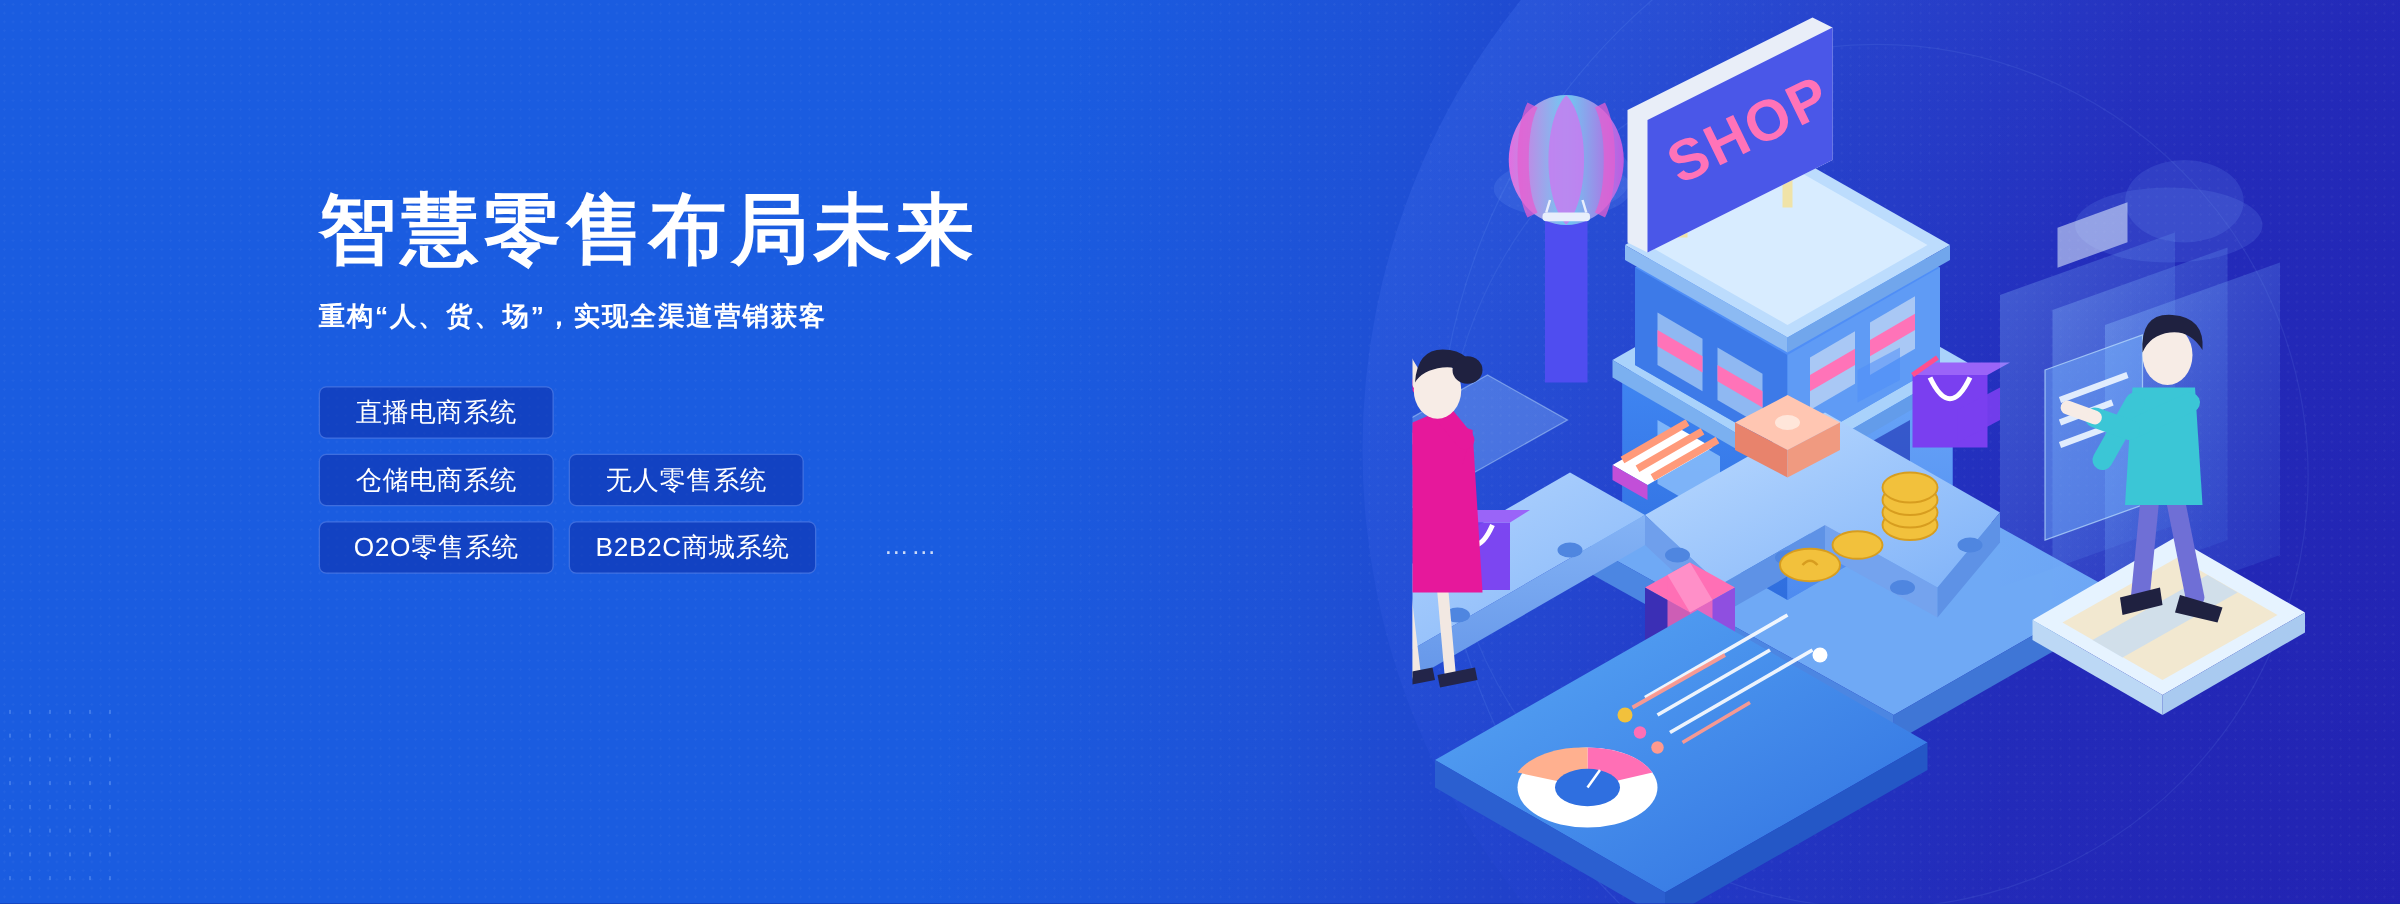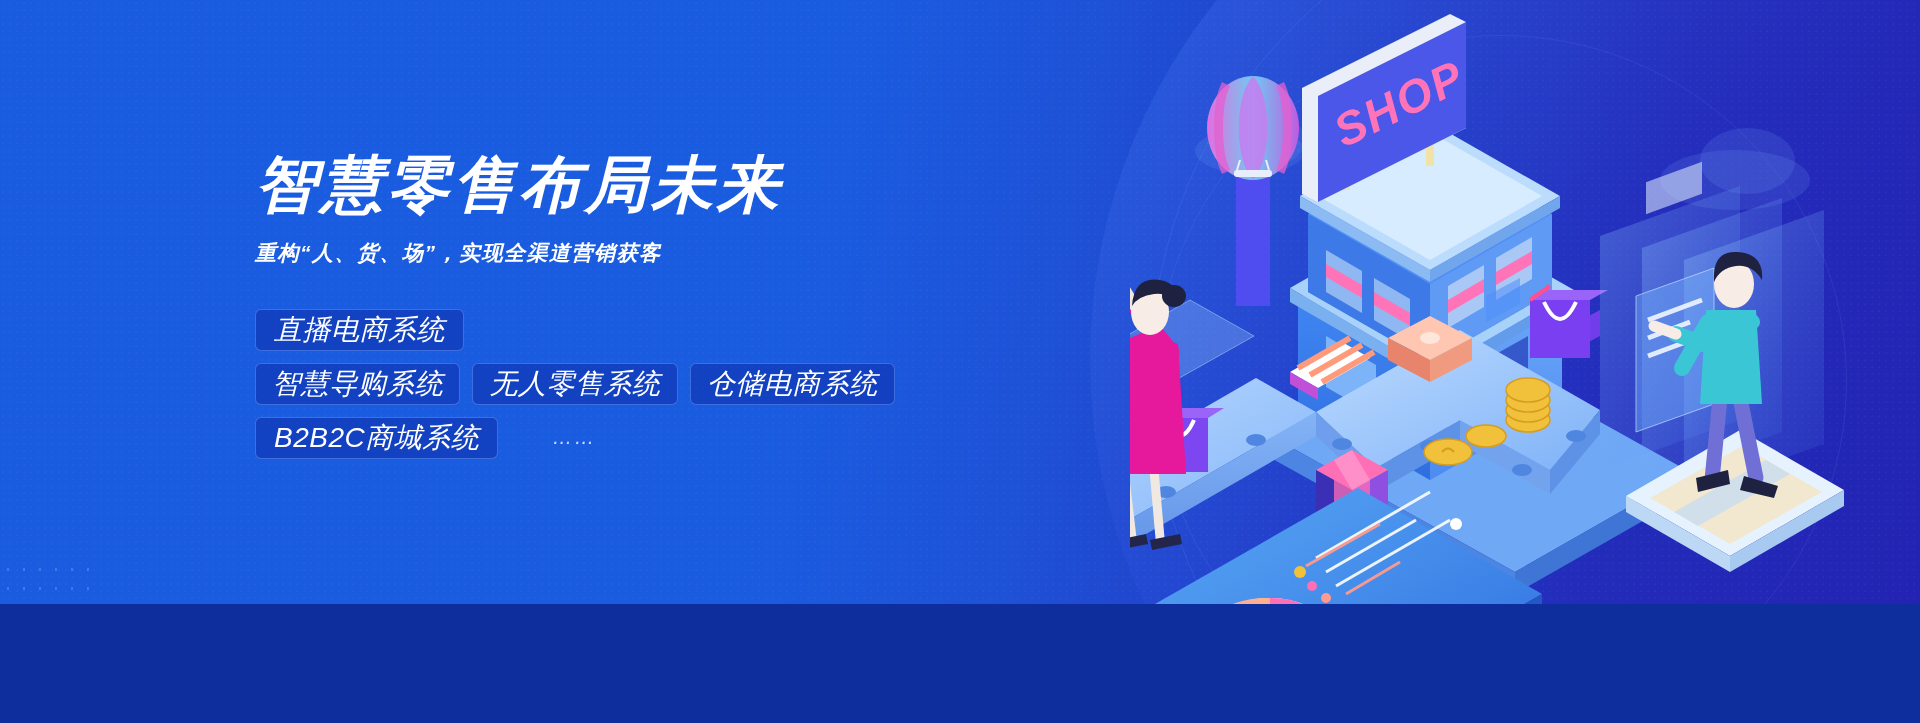--- a/index.html
+++ b/index.html
@@ -7,30 +7,29 @@
     padding: 0;
     background: #0f2e9e;
   }
   body {
     font-family: "Liberation Sans", "DejaVu Sans", sans-serif;
   }
 
   .banner {
     position: relative;
     width: 1920px;
-    height: 604px;
+    height: 723px;
     overflow: hidden;
     background: linear-gradient(100deg,
         #1a5ce0 0%,
         #1a5ce0 42%,
         #1e51d6 55%,
         #2139c4 70%,
         #2226b4 84%,
         #221fae 100%);
-    font-style: italic;
   }
 
   
   .bg-circle-big {
     position: absolute;
     left: 1090px;
     top: -215px;
     width: 1150px;
     height: 1150px;
     border-radius: 50%;
@@ -119,21 +118,21 @@
     height: 42px;
     padding: 0 18px;
     min-width: 188px;
     display: flex;
     align-items: center;
     justify-content: center;
     border-radius: 6px;
     background: rgba(12,46,170,0.55);
     border: 1px solid rgba(120,165,255,0.45);
     color: #ffffff;
-    font-size: 28px;
+    font-size: 21px;
     letter-spacing: 0.5px;
     white-space: nowrap;
   }
   .tag.wide { min-width: 198px; }
   .ellipsis {
     color: rgba(255,255,255,0.78);
     font-size: 20px;
     letter-spacing: 2px;
     padding-left: 42px;
   }
@@ -167,26 +166,26 @@
     <h1 class="headline">智慧零售布局未来</h1>
     <p class="subhead">重构“人、货、场”，实现全渠道营销获客</p>
 
     <div class="tag-grid">
 
       <div class="tag-row">
         <div class="tag">直播电商系统</div>
       </div>
 
       <div class="tag-row">
-        <div class="tag">智慧导购系统</div>
+        <div class="tag">仓储电商系统</div>
         <div class="tag">无人零售系统</div>
-        <div class="tag">仓储电商系统</div>
       </div>
 
       <div class="tag-row">
+        <div class="tag">O2O零售系统</div>
         <div class="tag wide">B2B2C商城系统</div>
         <div class="ellipsis">……</div>
       </div>
 
     </div>
   </div>
 
   <div class="illus">
     <svg width="790" height="723" viewBox="0 0 790 723" xmlns="http://www.w3.org/2000/svg">
       <defs>

